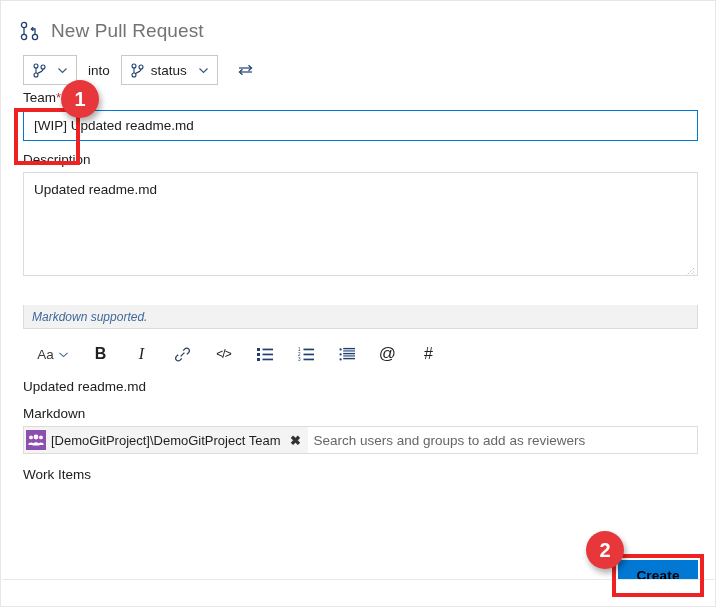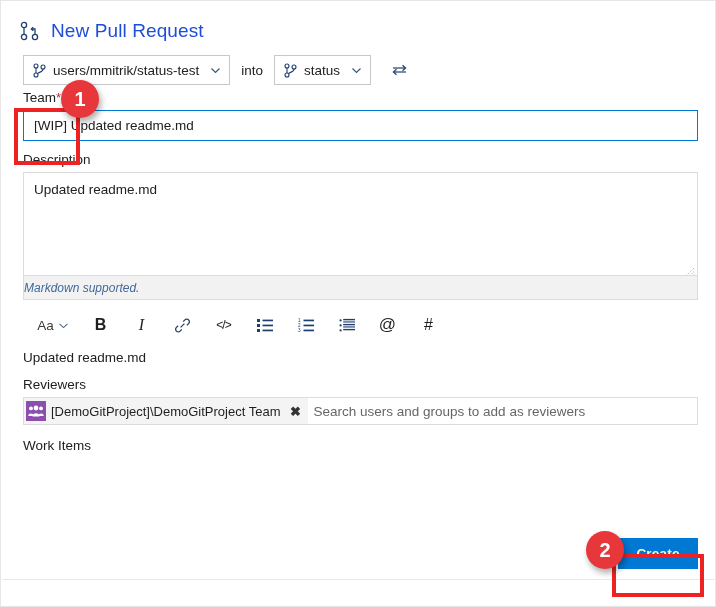--- a/index.html
+++ b/index.html
@@ -27,21 +27,21 @@
     display: flex;
     align-items: center;
     gap: 10px;
     padding: 14px 0 0 18px;
     height: 46px;
   }
   .pr-icon { width: 22px; height: 22px; display: block; flex: 0 0 22px; }
   .page-title {
     font-size: 19px;
     font-weight: 400;
-    color: #1d4ed8;
+    color: #737373;
     letter-spacing: .1px;
     line-height: 22px;
   }
 
   
   .branch-row {
     display: flex;
     align-items: center;
     gap: 9px;
     padding: 12px 0 0 22px;
@@ -125,21 +125,22 @@
     width: 11px; height: 11px;
     pointer-events: none;
   }
   .desc-footer {
     background: #f2f2f2;
     border: 1px solid #dcdcdc;
     border-top: 0;
     height: 24px;
     display: flex;
     align-items: center;
-    padding-left: 0;
+    padding-left: 8px;
+    margin-top: 29px;
   }
   .desc-footer span {
     font-style: italic;
     font-size: 12px;
     color: #41699b;
   }
 
   
   .md-toolbar {
     display: flex;
@@ -249,25 +250,25 @@
     position: absolute;
     left: 1px; right: 1px;
     bottom: 1px;
     height: 26px;
     border-top: 1px solid #e8e8e8;
     background: #ffffff;
   }
   .create-btn {
     position: absolute;
     left: 617px;
-    top: 537px;
+    top: 559px;
     width: 80px;
     height: 31px;
     background: #0078d4;
-    color: #fef9c3;
+    color: #000000;
     border: 0;
     font-family: "Liberation Sans", sans-serif;
     font-size: 13.5px;
     font-weight: bold;
     cursor: pointer;
     letter-spacing: .2px;
   }
 
   
   .anno-box {
@@ -319,21 +320,20 @@
     <div class="branch-picker">
       <span>
         <svg class="branch-glyph" viewBox="0 0 13 15">
           <circle cx="3" cy="3" r="2" fill="none" stroke="#1f3f6e" stroke-width="1.1"></circle>
           <circle cx="3" cy="12" r="2" fill="none" stroke="#1f3f6e" stroke-width="1.1"></circle>
           <circle cx="10" cy="4" r="2" fill="none" stroke="#1f3f6e" stroke-width="1.1"></circle>
           <line x1="3" y1="5" x2="3" y2="10" stroke="#1f3f6e" stroke-width="1.1"></line>
           <path d="M10 6 C10 9.5 6 8.5 4.2 11" fill="none" stroke="#1f3f6e" stroke-width="1.1"></path>
         </svg>
       </span>
-      <span>users/mmitrik/status-test</span>
       <span>
         <svg class="chev" viewBox="0 0 11 11">
             <path d="M1.5 3.5 L5.5 7.5 L9.5 3.5" fill="none" stroke="#3b5a82" stroke-width="1.2"></path>
           </svg>
       </span>
     </div>
 
     <span class="into-label">into</span>
 
     <div class="branch-picker">
@@ -468,21 +468,21 @@
       </div>
 
       <div class="md-btn">
         <span style="font-size:16px;">#</span>
       </div>
     </div>
 
     <div class="echo-text">Updated readme.md</div>
 
     <div class="reviewers-block">
-      <div class="field-label">Reviewers</div>
+      <div class="field-label">Markdown</div>
       <div class="reviewers-field">
         <div class="reviewer-chip">
           <span class="team-avatar">
             <svg viewBox="0 0 16 12">
               <circle cx="3" cy="3.4" r="1.9" fill="#ffffff"></circle>
               <path d="M0.3 11 C0.3 7.8 5.7 7.8 5.7 11 Z" fill="#ffffff"></path>
               <circle cx="13" cy="3.4" r="1.9" fill="#ffffff"></circle>
               <path d="M10.3 11 C10.3 7.8 15.7 7.8 15.7 11 Z" fill="#ffffff"></path>
               <circle cx="8" cy="3" r="2.4" fill="#ffffff"></circle>
               <path d="M4.5 11.6 C4.5 7.2 11.5 7.2 11.5 11.6 Z" fill="#ffffff"></path>

